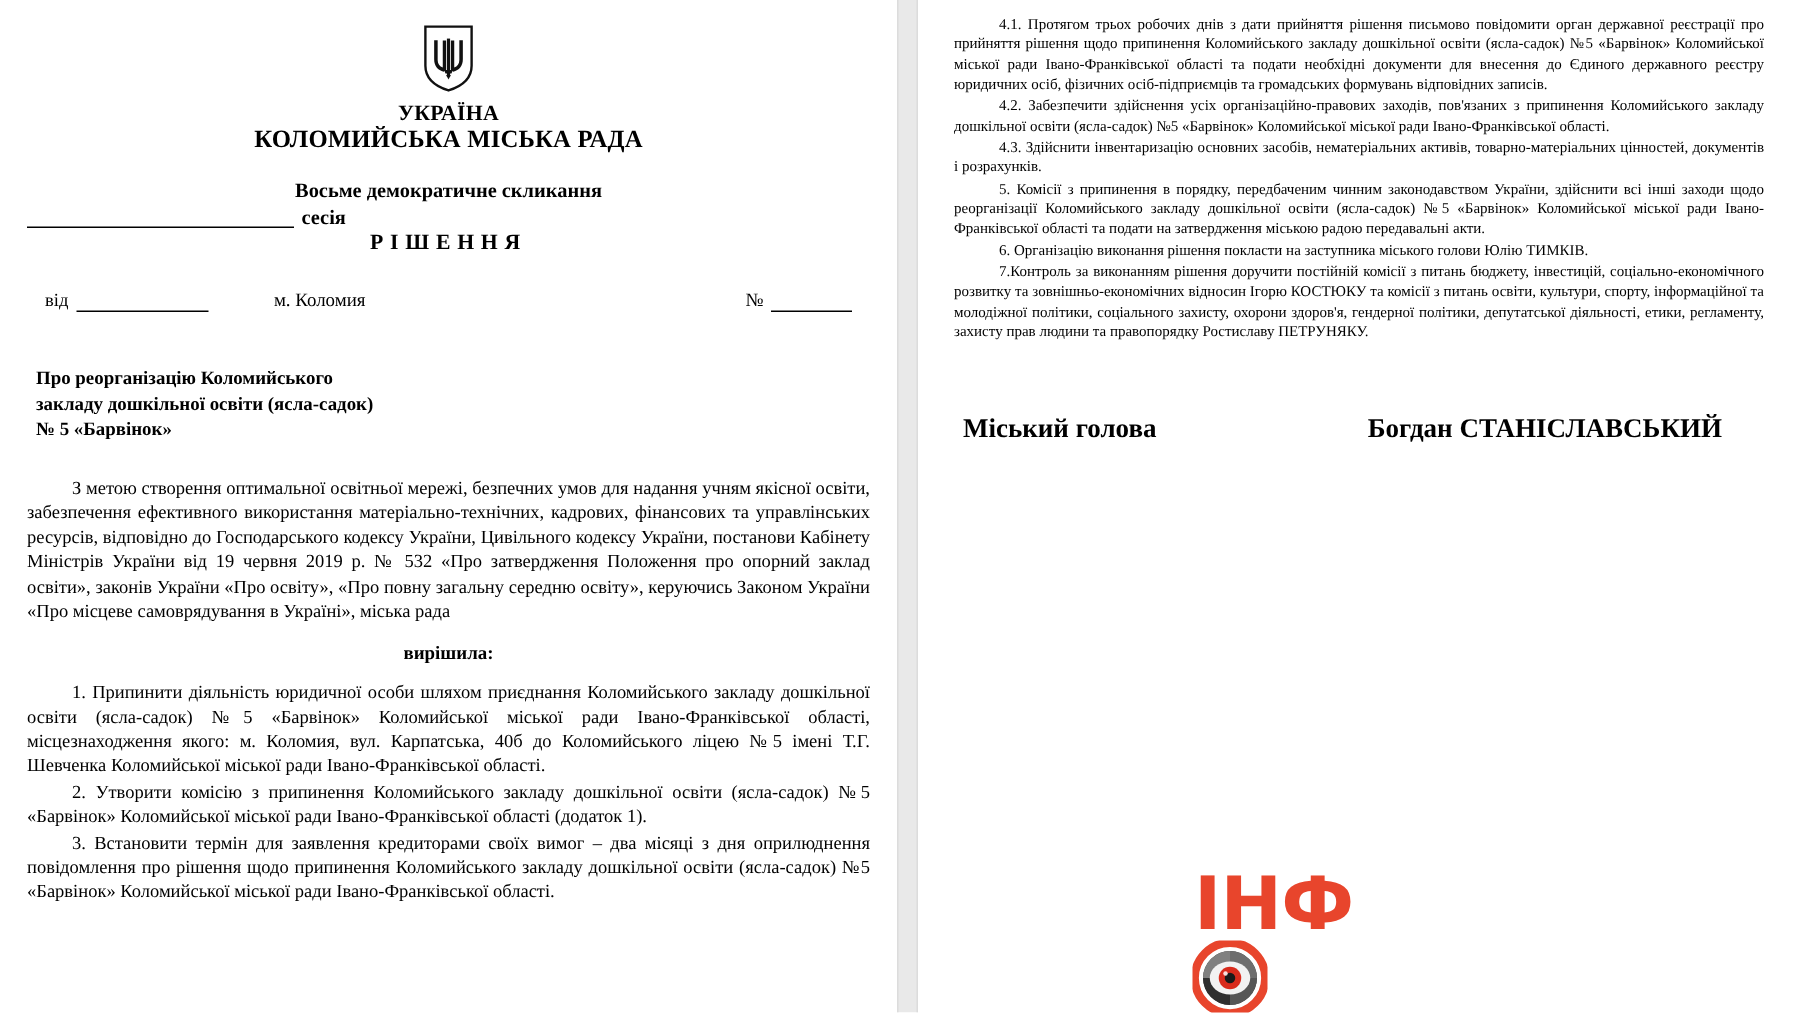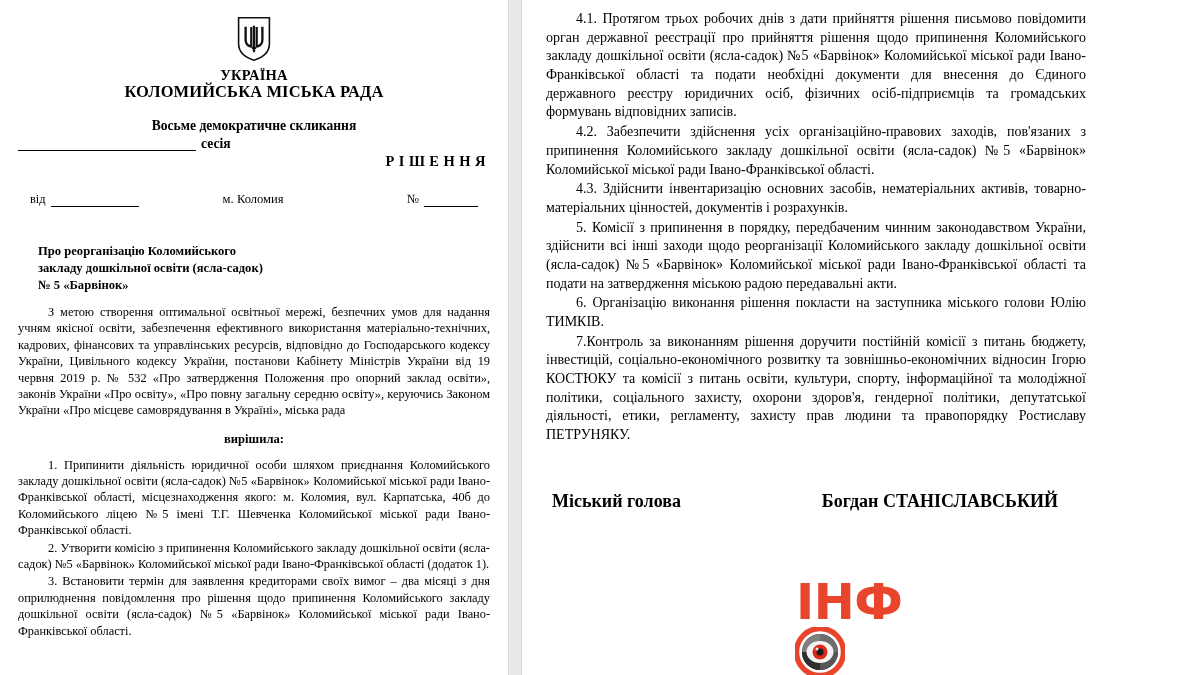--- a/index.html
+++ b/index.html
@@ -19,21 +19,21 @@
     align-items:flex-start;
   }
   .page{
     position:relative;
     height:675px;
     background:#ffffff;
     box-sizing:border-box;
     overflow:hidden;
   }
   .page-left{
-    width:508px;
+    width:598px;
     padding:12px 18px 18px 18px;
   }
   .gutter{
     width:14px;
     height:675px;
     background:#e9e9e9;
     border-left:1px solid #dcdcdc;
     border-right:1px solid #dcdcdc;
     box-sizing:border-box;
     flex:0 0 14px;
@@ -86,53 +86,53 @@
     border-bottom:1.3px solid #000;
     height:12px;
   }
   .session-word{
     font-weight:bold;
     font-size:13.6px;
     line-height:1;
     padding-bottom:0px;
   }
   .decision-word{
-    text-align:right;
+    text-align:center;
     font-weight:bold;
     font-size:14.5px;
     letter-spacing:4.5px;
     margin-top:2px;
   }
 
   .meta-row{
     display:flex;
     align-items:flex-end;
     margin-top:22px;
     font-size:12.4px;
     padding:0 12px 0 12px;
   }
   .meta-from{ display:flex; align-items:flex-end; gap:5px;}
   .rule-long{ width:88px; border-bottom:1.2px solid #000; height:11px;}
   .rule-short{ width:54px; border-bottom:1.2px solid #000; height:11px;}
-  .meta-city{ margin-left:84px; font-size:12.6px;}
+  .meta-city{ margin-left:44px; font-size:12.6px;}
   .meta-num{ margin-left:auto; display:flex; align-items:flex-end; gap:5px; font-size:12.6px;}
 
   
   .subject{
     margin-top:36px;
-    margin-left:20px;
+    margin-left:6px;
     font-weight:bold;
     font-size:12.6px;
     line-height:1.35;
     width:240px;
   }
 
   
   .body-text{
-    margin-top:10px;
+    margin-top:22px;
     font-size:12.35px;
     line-height:1.33;
     text-align:justify;
     text-justify:inter-word;
     hyphens:none;
   }
   .para{
     text-indent:30px;
     margin:0 0 1px 0;
     text-align:justify;
@@ -149,21 +149,21 @@
     display:inline-block;
     width:1px;
     height:12px;
     background:#000;
     vertical-align:-2px;
     margin-left:4px;
   }
 
   
   .rbody{
-    font-size:14px;
+    font-size:10px;
     line-height:1.335;
     text-align:justify;
   }
   .sign-row{
     display:flex;
     margin-top:46px;
     font-weight:bold;
     font-size:18px;
     padding-left:6px;
   }

